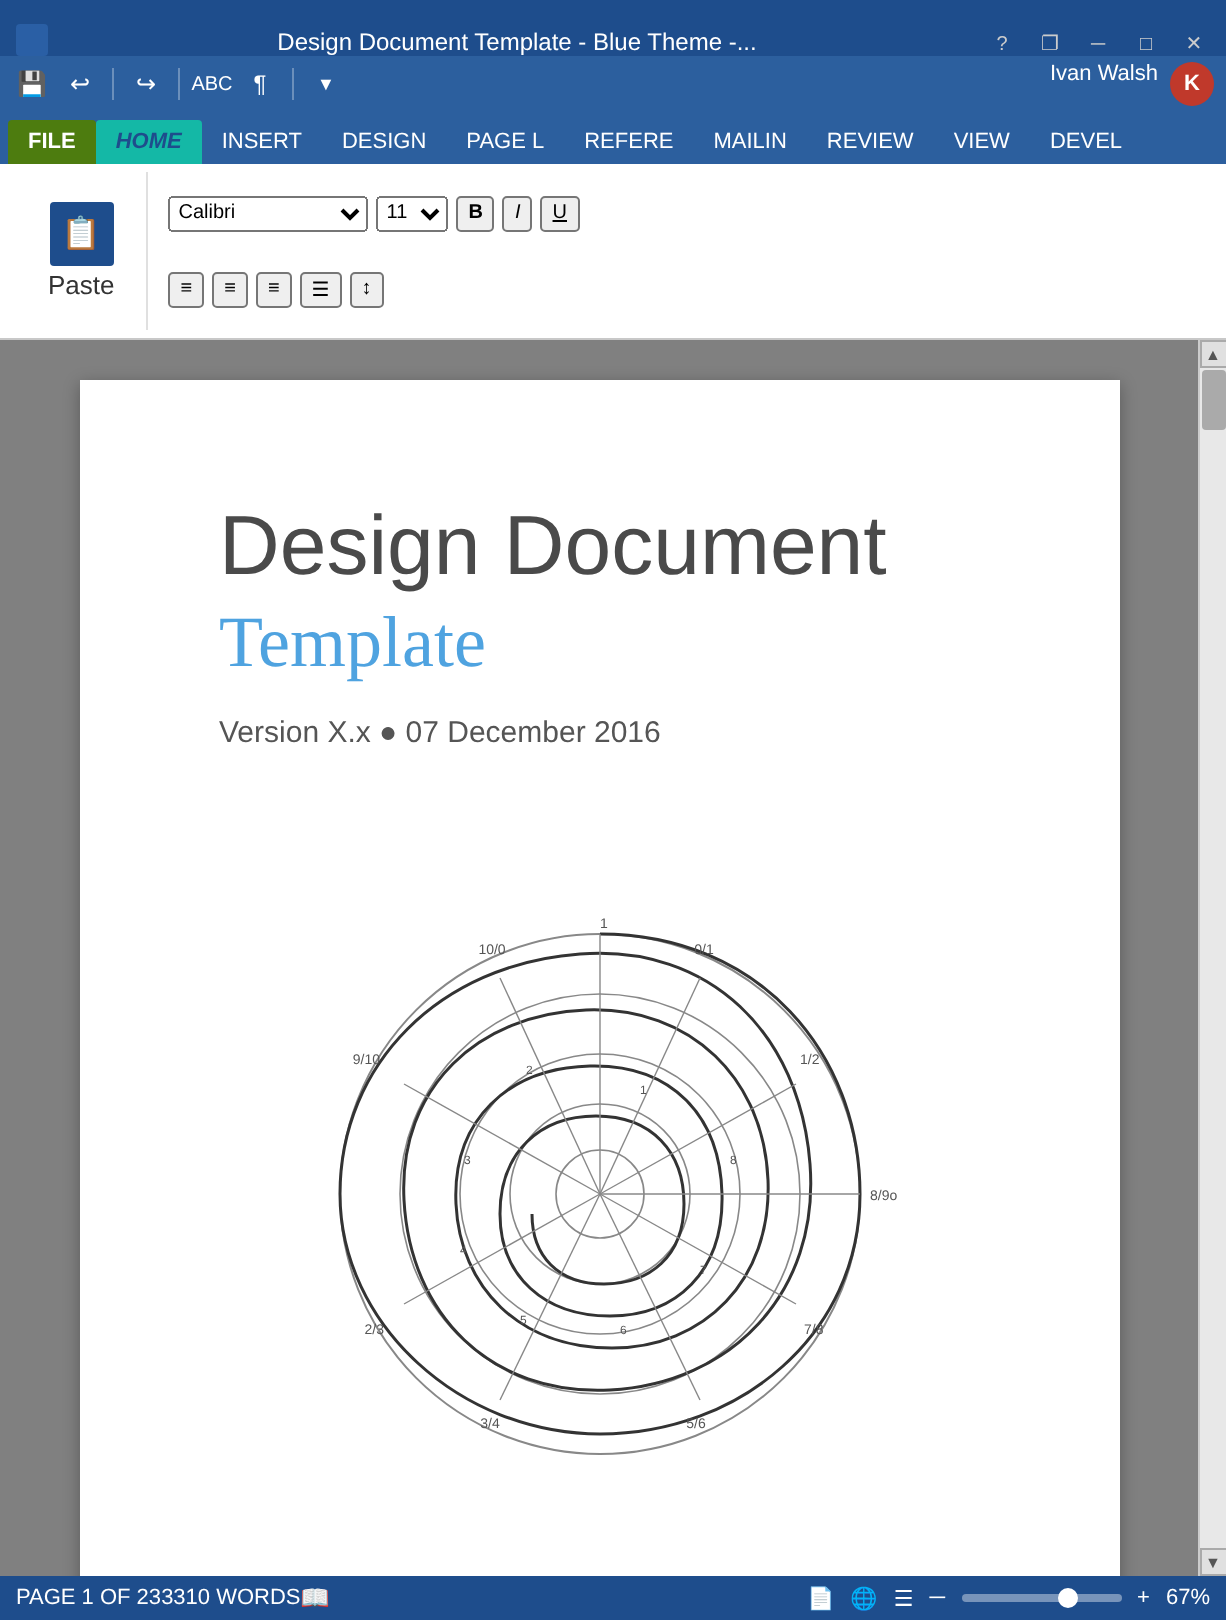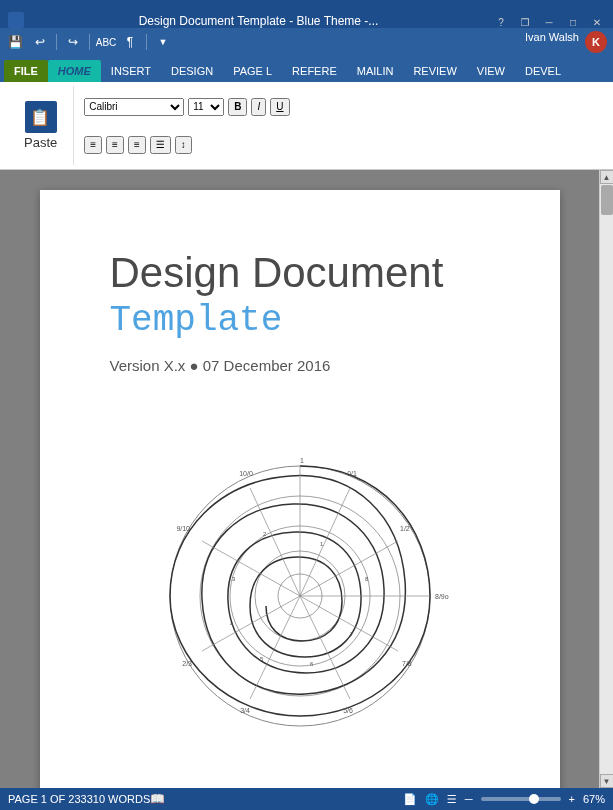--- a/index.html
+++ b/index.html
@@ -164,21 +164,21 @@
       color: #4a4a4a;
       line-height: 1.1;
       margin-bottom: 4px;
       font-family: Liberation Sans, sans-serif;
     }
     .page-title-sub {
       font-size: 36px;
       font-weight: 400;
       color: #4fa3e0;
       margin-bottom: 16px;
-      font-family: Liberation Mono, monospace;
+      font-family: Liberation Serif, serif;
     }
     .page-version {
       font-size: 15px;
       color: #555;
       margin-bottom: 30px;
     }
     .page-footer {
       margin-top: auto;
       text-align: center;
       font-size: 11px;

